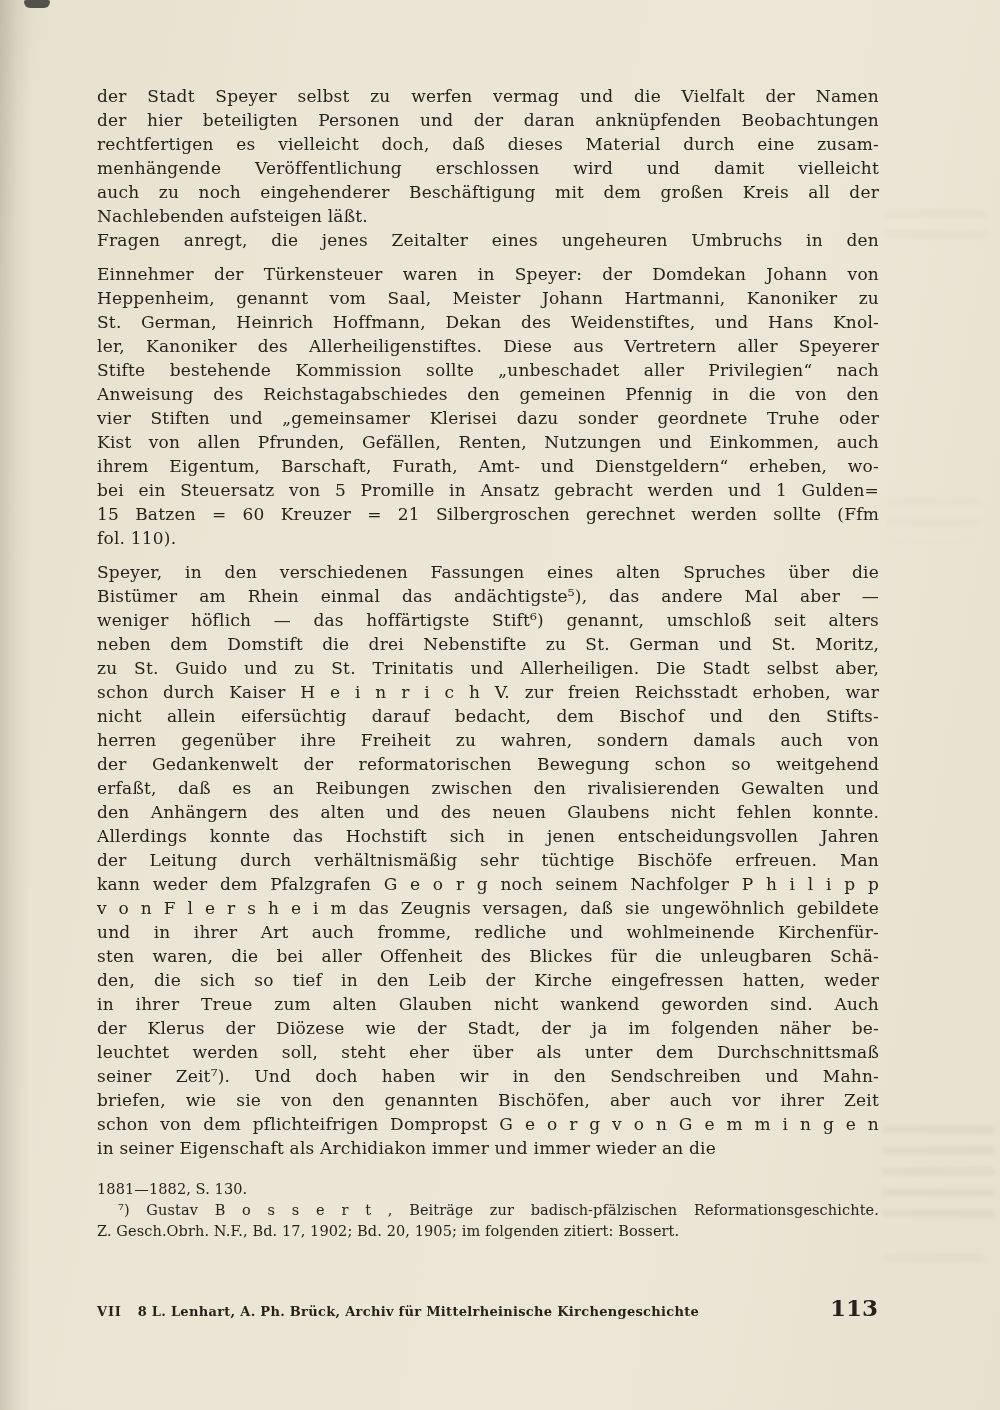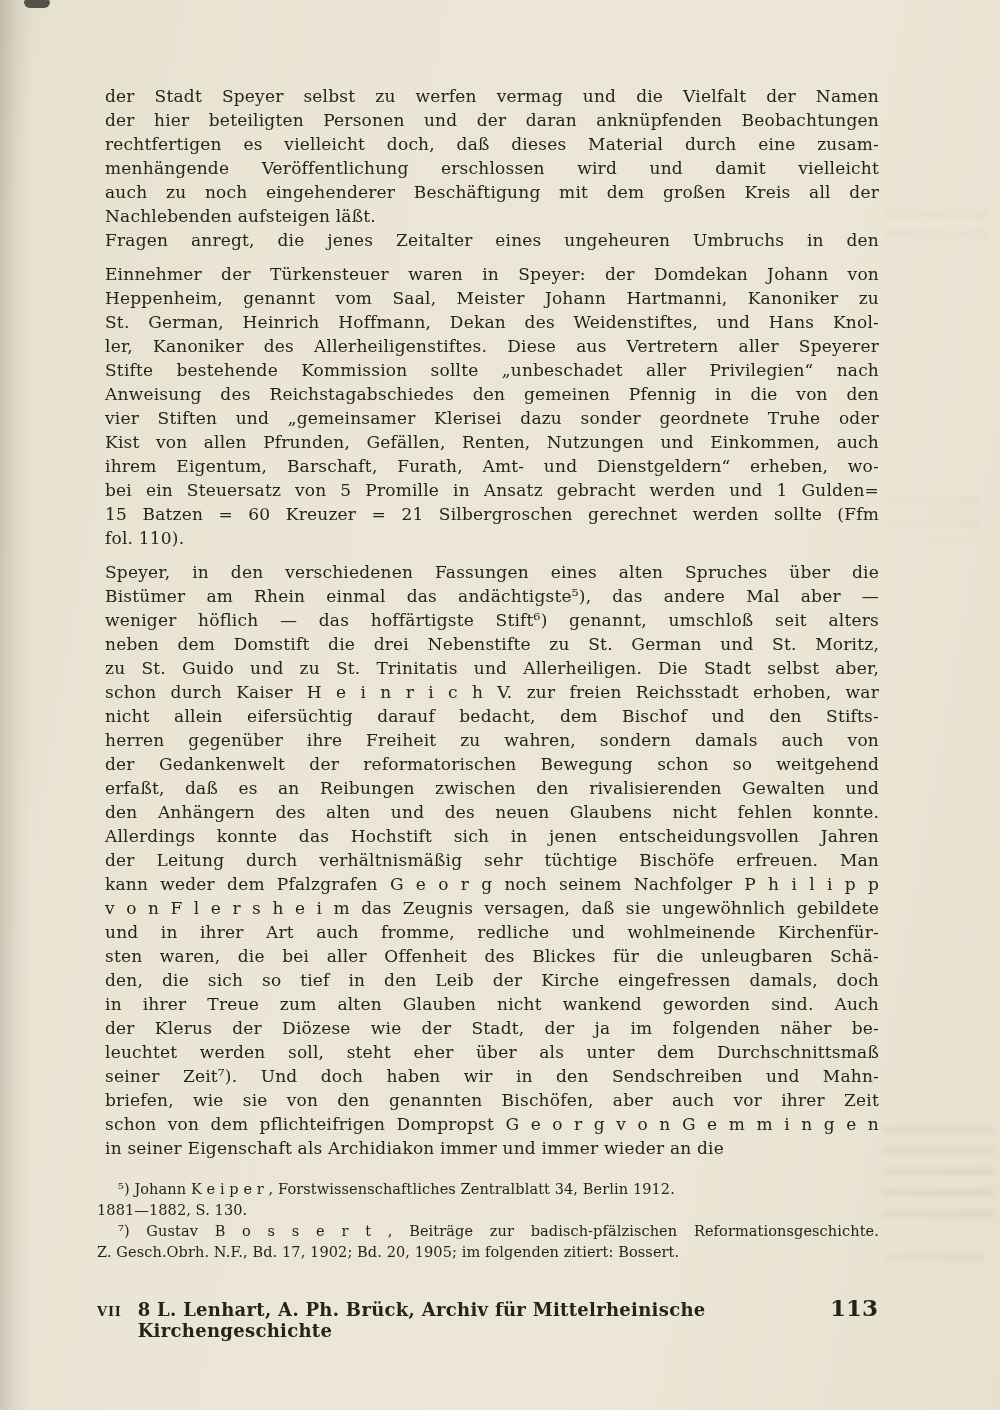--- a/index.html
+++ b/index.html
@@ -44,21 +44,21 @@
   .bleed.b3 { left: 882px; top: 1126px; width: 112px; height: 104px; opacity: 0.14; }
   .bleed.b4 { left: 884px; top: 1254px; width: 100px; height: 16px;  opacity: 0.09; }
 
   .text-block {
     position: absolute;
     left: 97px;
     top: 84px;
     width: 782px;
     color: #26231d;
   }
-  .para { margin: 0 0 10px 8px; }
+  .para { margin: 0 0 10px 0; }
   .line {
     font-size: 17px;
     line-height: 24px;
     letter-spacing: 0.2px;
     text-align: justify;
     text-align-last: justify;
   }
   .line.pl { text-align-last: left; }
 
   .footnotes { margin-top: 19px; }
@@ -81,21 +81,21 @@
     align-items: baseline;
     color: #26231d;
     font-weight: bold;
   }
   .sig {
     font-size: 13px;
     letter-spacing: 0.8px;
     margin-right: 16px;
   }
   .running {
-    font-size: 18px;
+    font-size: 13px;
     letter-spacing: 0.3px;
   }
   .pnum {
     margin-left: auto;
     font-size: 23px;
   }
 </style>
 </head>
 <body>
 
@@ -143,32 +143,31 @@
           <div class="line">herren gegenüber ihre Freiheit zu wahren, sondern damals auch von</div>
           <div class="line">der Gedankenwelt der reformatorischen Bewegung schon so weitgehend</div>
           <div class="line">erfaßt, daß es an Reibungen zwischen den rivalisierenden Gewalten und</div>
           <div class="line">den Anhängern des alten und des neuen Glaubens nicht fehlen konnte.</div>
           <div class="line">Allerdings konnte das Hochstift sich in jenen entscheidungsvollen Jahren</div>
           <div class="line">der Leitung durch verhältnismäßig sehr tüchtige Bischöfe erfreuen. Man</div>
           <div class="line">kann weder dem Pfalzgrafen G e o r g noch seinem Nachfolger P h i l i p p</div>
           <div class="line">v o n F l e r s h e i m das Zeugnis versagen, daß sie ungewöhnlich gebildete</div>
           <div class="line">und in ihrer Art auch fromme, redliche und wohlmeinende Kirchenfür-</div>
           <div class="line">sten waren, die bei aller Offenheit des Blickes für die unleugbaren Schä-</div>
-          <div class="line">den, die sich so tief in den Leib der Kirche eingefressen damals, doch</div>
+          <div class="line">den, die sich so tief in den Leib der Kirche eingefressen hatten, weder</div>
           <div class="line">in ihrer Treue zum alten Glauben nicht wankend geworden sind. Auch</div>
           <div class="line">der Klerus der Diözese wie der Stadt, der ja im folgenden näher be-</div>
           <div class="line">leuchtet werden soll, steht eher über als unter dem Durchschnittsmaß</div>
           <div class="line">seiner Zeit⁷). Und doch haben wir in den Sendschreiben und Mahn-</div>
           <div class="line">briefen, wie sie von den genannten Bischöfen, aber auch vor ihrer Zeit</div>
           <div class="line">schon von dem pflichteifrigen Dompropst G e o r g v o n G e m m i n g e n</div>
           <div class="line pl">in seiner Eigenschaft als Archidiakon immer und immer wieder an die</div>
         </div>
       </div>
     <div id="footnotes" class="footnotes">
-        <div class="fline ind pl">⁵) Johann K e i p e r , Forstwissenschaftliches Zentralblatt 34, Berlin 1912.</div>
         <div class="fline pl">1881—1882, S. 130.</div>
         <div class="fline ind">⁷) Gustav B o s s e r t , Beiträge zur badisch-pfälzischen Reformationsgeschichte.</div>
         <div class="fline pl">Z. Gesch.Obrh. N.F., Bd. 17, 1902; Bd. 20, 1905; im folgenden zitiert: Bossert.</div>
       </div>
   </main>
 
   <div class="page-footer">
     <span class="sig">VII</span>
     <span class="running">8 L. Lenhart, A. Ph. Brück, Archiv für Mittelrheinische Kirchengeschichte</span>
     <span class="pnum">113</span>

